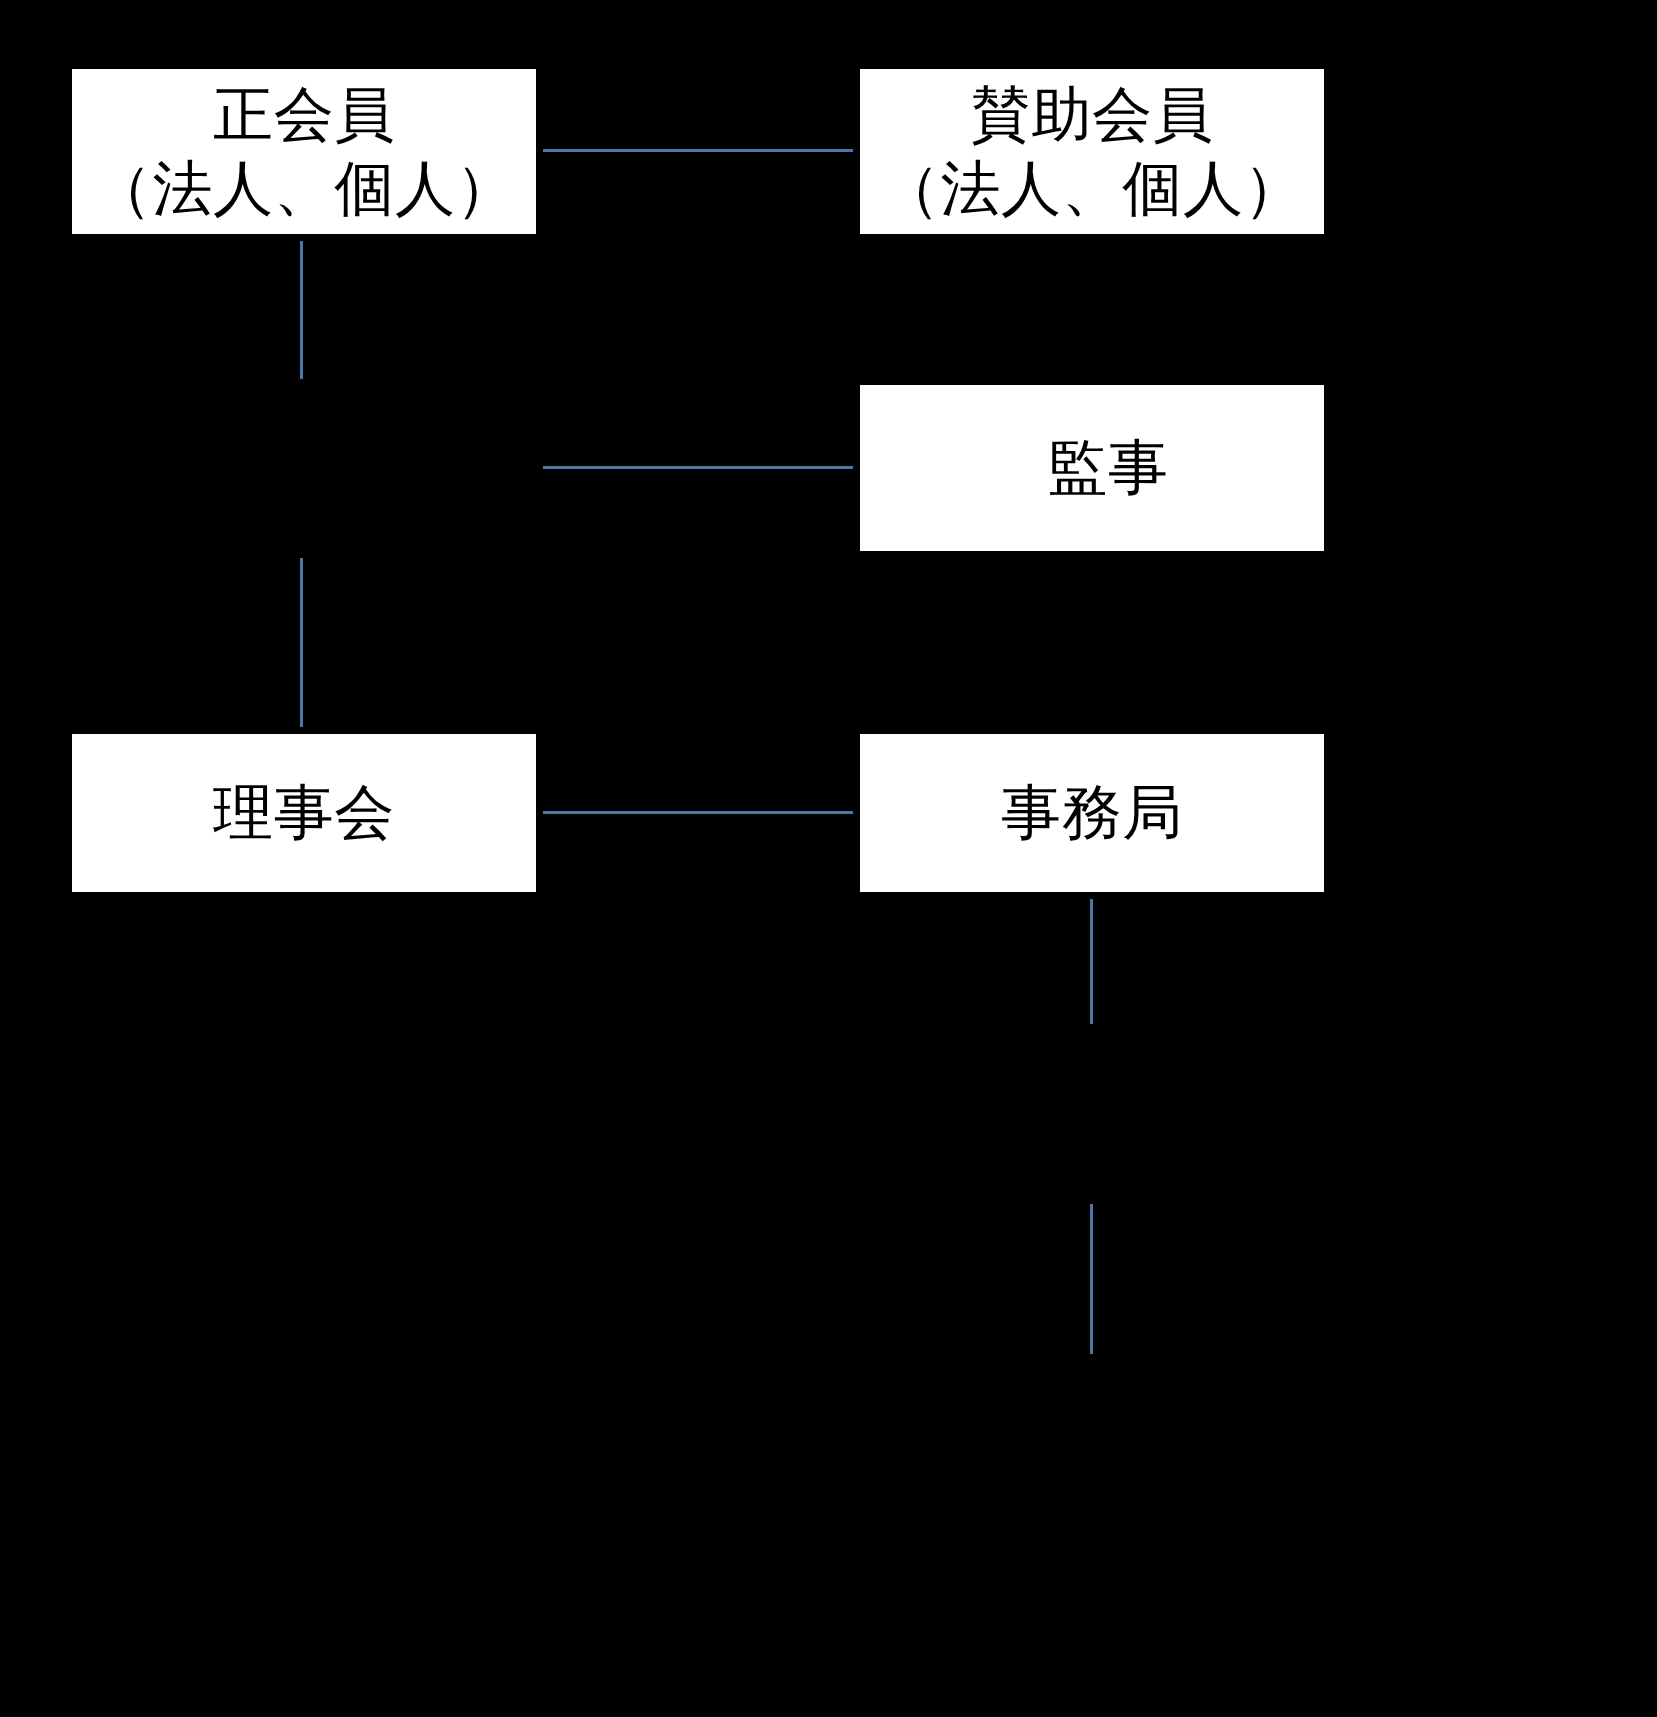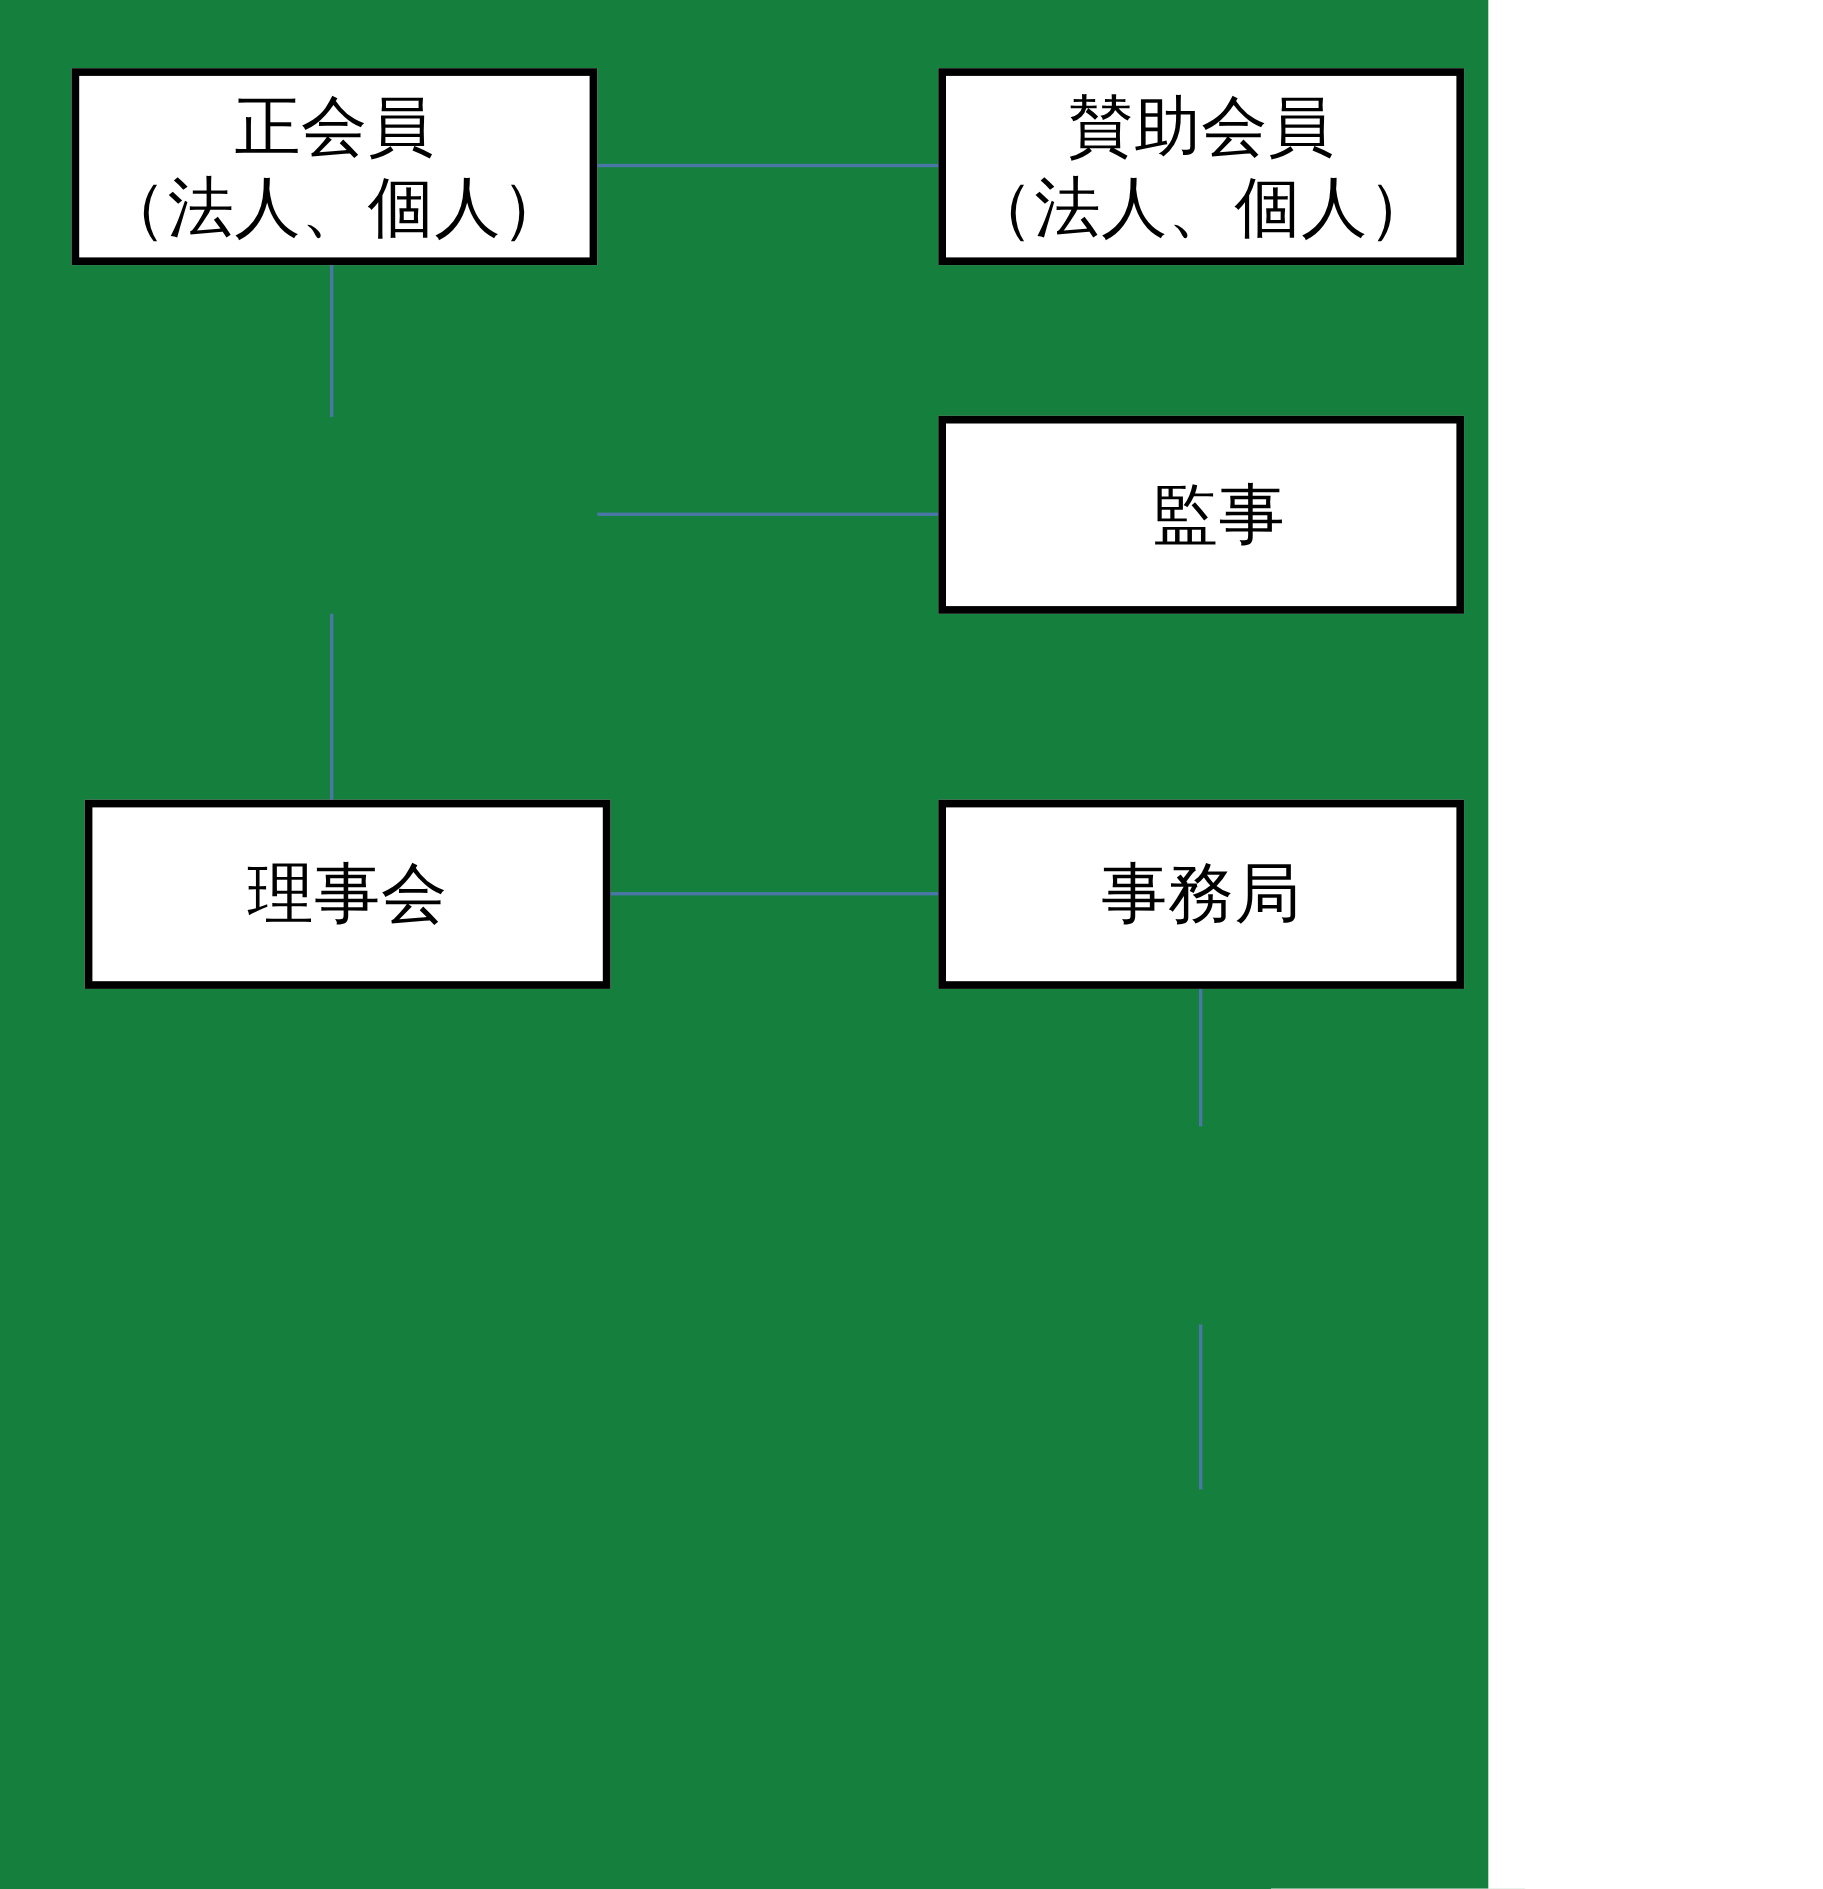--- a/index.html
+++ b/index.html
@@ -5,23 +5,23 @@
   html, body {
     margin: 0;
     padding: 0;
     background: #ffffff;
   }
   body {
     font-family: "Liberation Sans", "DejaVu Sans", sans-serif;
   }
   #chart-root {
     position: relative;
-    width: 1353px;
+    width: 1657px;
     height: 1717px;
-    background: #15803d;
+    background: #000000;
     overflow: hidden;
   }
   .org-box {
     position: absolute;
     box-sizing: border-box;
     border: 7px solid #000000;
     background: #ffffff;
     display: flex;
     align-items: center;
     justify-content: center;
@@ -34,21 +34,21 @@
     line-height: 1.22;
     white-space: pre-line;
     letter-spacing: 0.01em;
   }
 
   
   #box-seikaiin      { left: 65px;  top: 62px;   width: 478px; height: 179px; }
   #box-sanjokaiin    { left: 853px; top: 62px;   width: 478px; height: 179px; }
   #box-soukai        { left: 65px;  top: 378px;  width: 478px; height: 180px; }
   #box-kanji         { left: 853px; top: 378px;  width: 478px; height: 180px; }
-  #box-rijikai       { left: 77px;  top: 727px;  width: 478px; height: 172px; }
+  #box-rijikai       { left: 65px;  top: 727px;  width: 478px; height: 172px; }
   #box-jimukyoku     { left: 853px; top: 727px;  width: 478px; height: 172px; }
   #box-ikusei        { left: 853px; top: 1023px; width: 478px; height: 181px; }
   #box-kikakushitsu  { left: 853px; top: 1353px; width: 478px; height: 201px; }
 
   
   #box-seikaiin   .box-label,
   #box-sanjokaiin .box-label { font-size: 60px; font-weight: 400; }
   #box-soukai     .box-label { font-size: 60px; font-weight: 400; }
   #box-kanji      .box-label { font-size: 60px; font-weight: 400; margin-left: 32px; }
   #box-rijikai    .box-label { font-size: 60px; font-weight: 400; }

